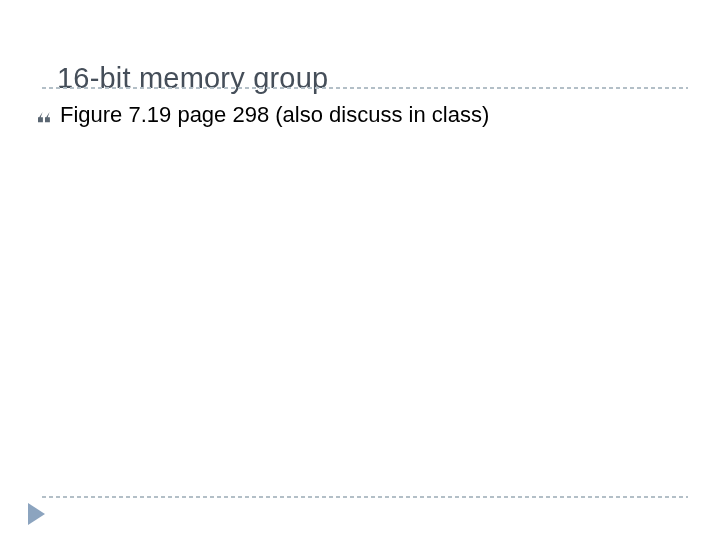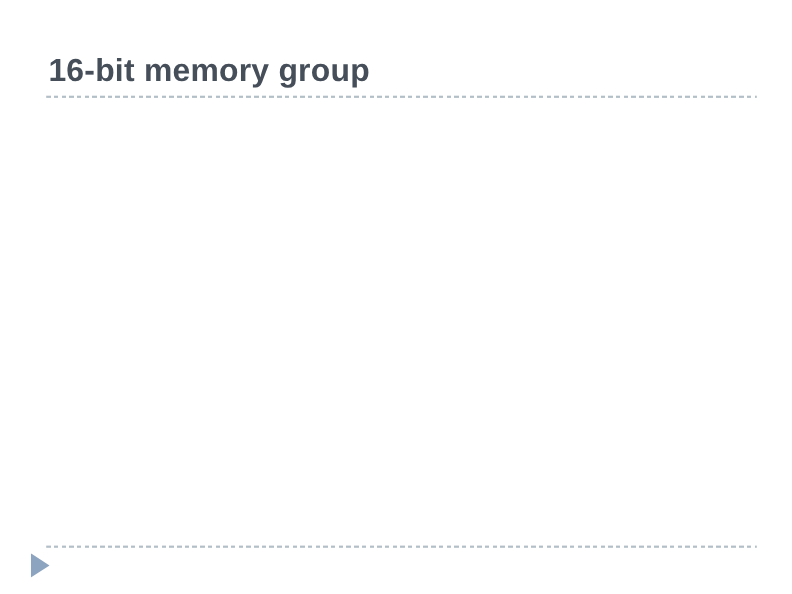--- a/index.html
+++ b/index.html
@@ -12,23 +12,23 @@
     width: 720px;
     height: 540px;
     background: #ffffff;
     overflow: hidden;
     font-family: "Liberation Sans", sans-serif;
   }
   .slide-title {
     position: absolute;
     left: 44px;
     top: 49px;
-    margin: 0;
+    margin: 13px;
     font-size: 29px;
-    font-weight: 700;
+    font-weight: 400;
     letter-spacing: 0.2px;
     color: #454e59;
     white-space: nowrap;
     text-align: center;
   }
   .dashed-rule {
     position: absolute;
     left: 42px;
     width: 646px;
     height: 2px;
@@ -70,20 +70,29 @@
 </style>
 </head>
 <body>
 
 <div class="slide">
 
   <h1 class="slide-title">16-bit memory group</h1>
 
   <div class="dashed-rule rule-top"></div>
 
+  <div class="bullet-item">
+    <span class="bullet-marker">
+      <svg width="13" height="11" viewBox="0 0 13 11" xmlns="http://www.w3.org/2000/svg">
+        <path d="M4.6 0 L1.2 5.2 L0 5.2 L0 10.2 L4.9 10.2 L4.9 5.2 L2.7 5.2 Z" fill="#5a6672"></path>
+        <path d="M11.6 0 L8.2 5.2 L7 5.2 L7 10.2 L11.9 10.2 L11.9 5.2 L9.7 5.2 Z" fill="#5a6672"></path>
+      </svg>
+    </span>
+    <span class="bullet-text">Figure 7.19 page 298 (also discuss in class)</span>
+  </div>
 
   <div class="dashed-rule rule-bottom"></div>
 
   <span class="next-arrow">
     <svg width="18" height="23" viewBox="0 0 18 23" xmlns="http://www.w3.org/2000/svg">
       <polygon points="0,0 17,11 0,22" fill="#8ca4bf"></polygon>
     </svg>
   </span>
 
 </div>

